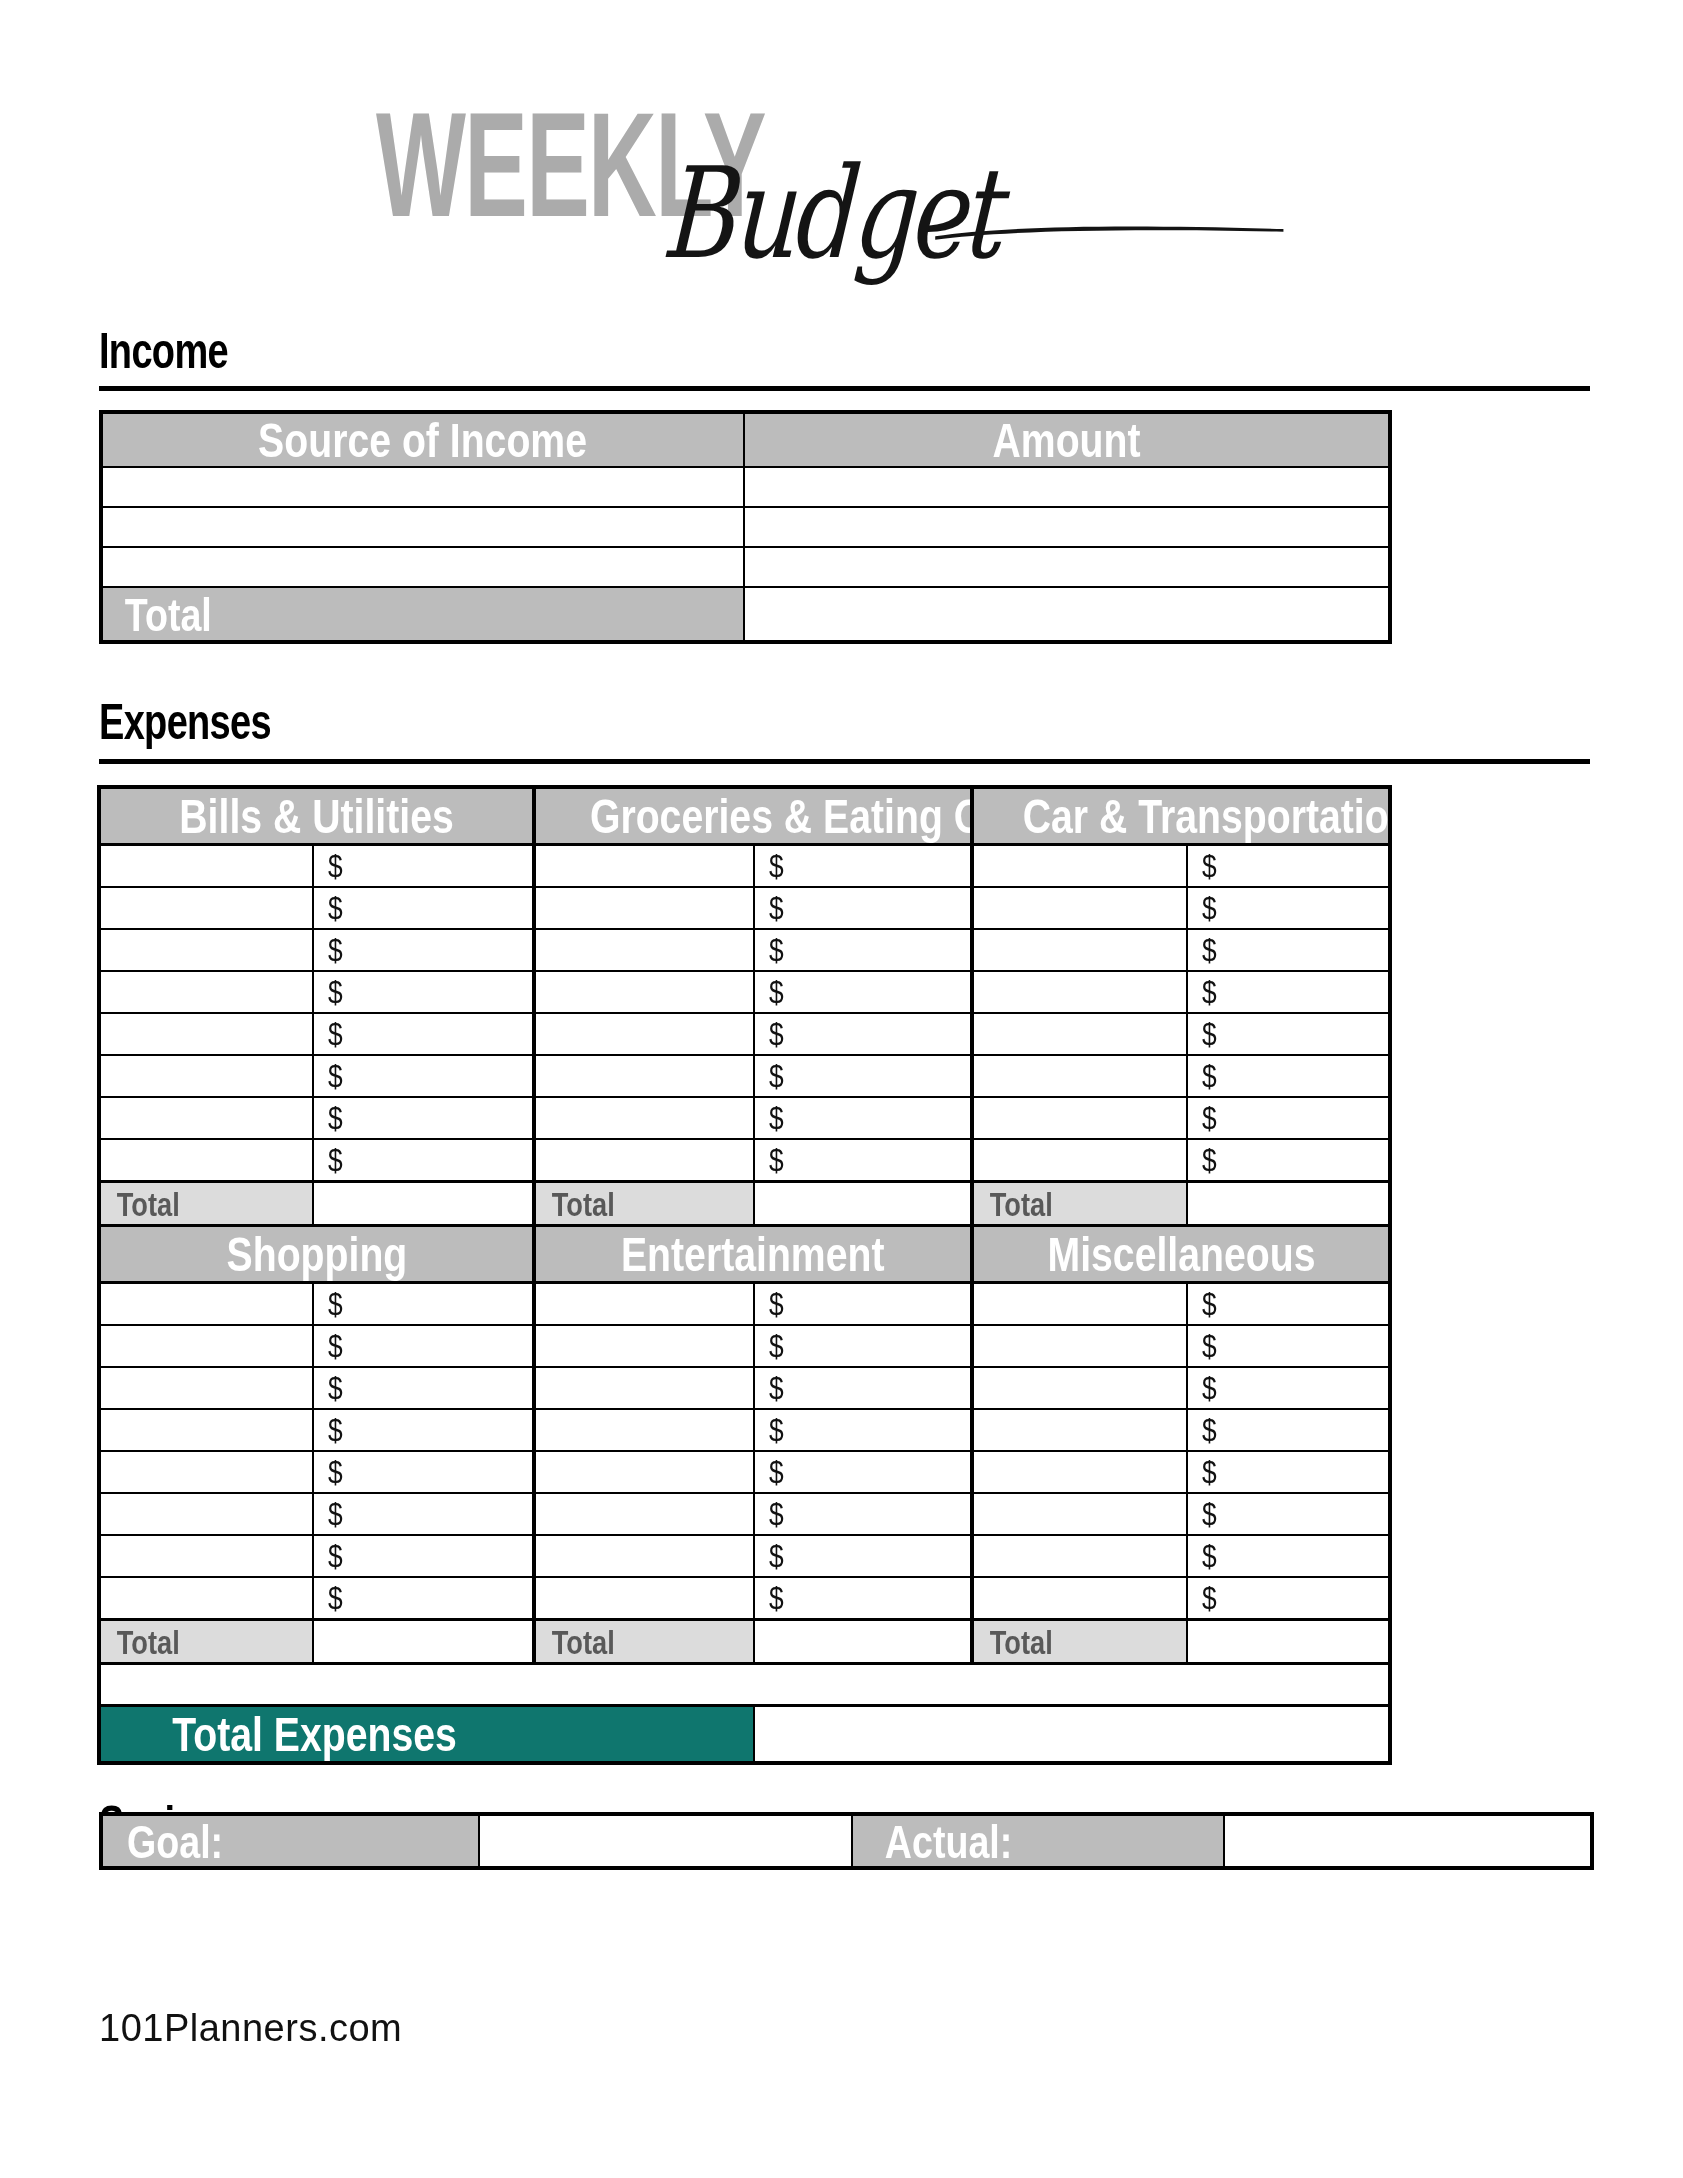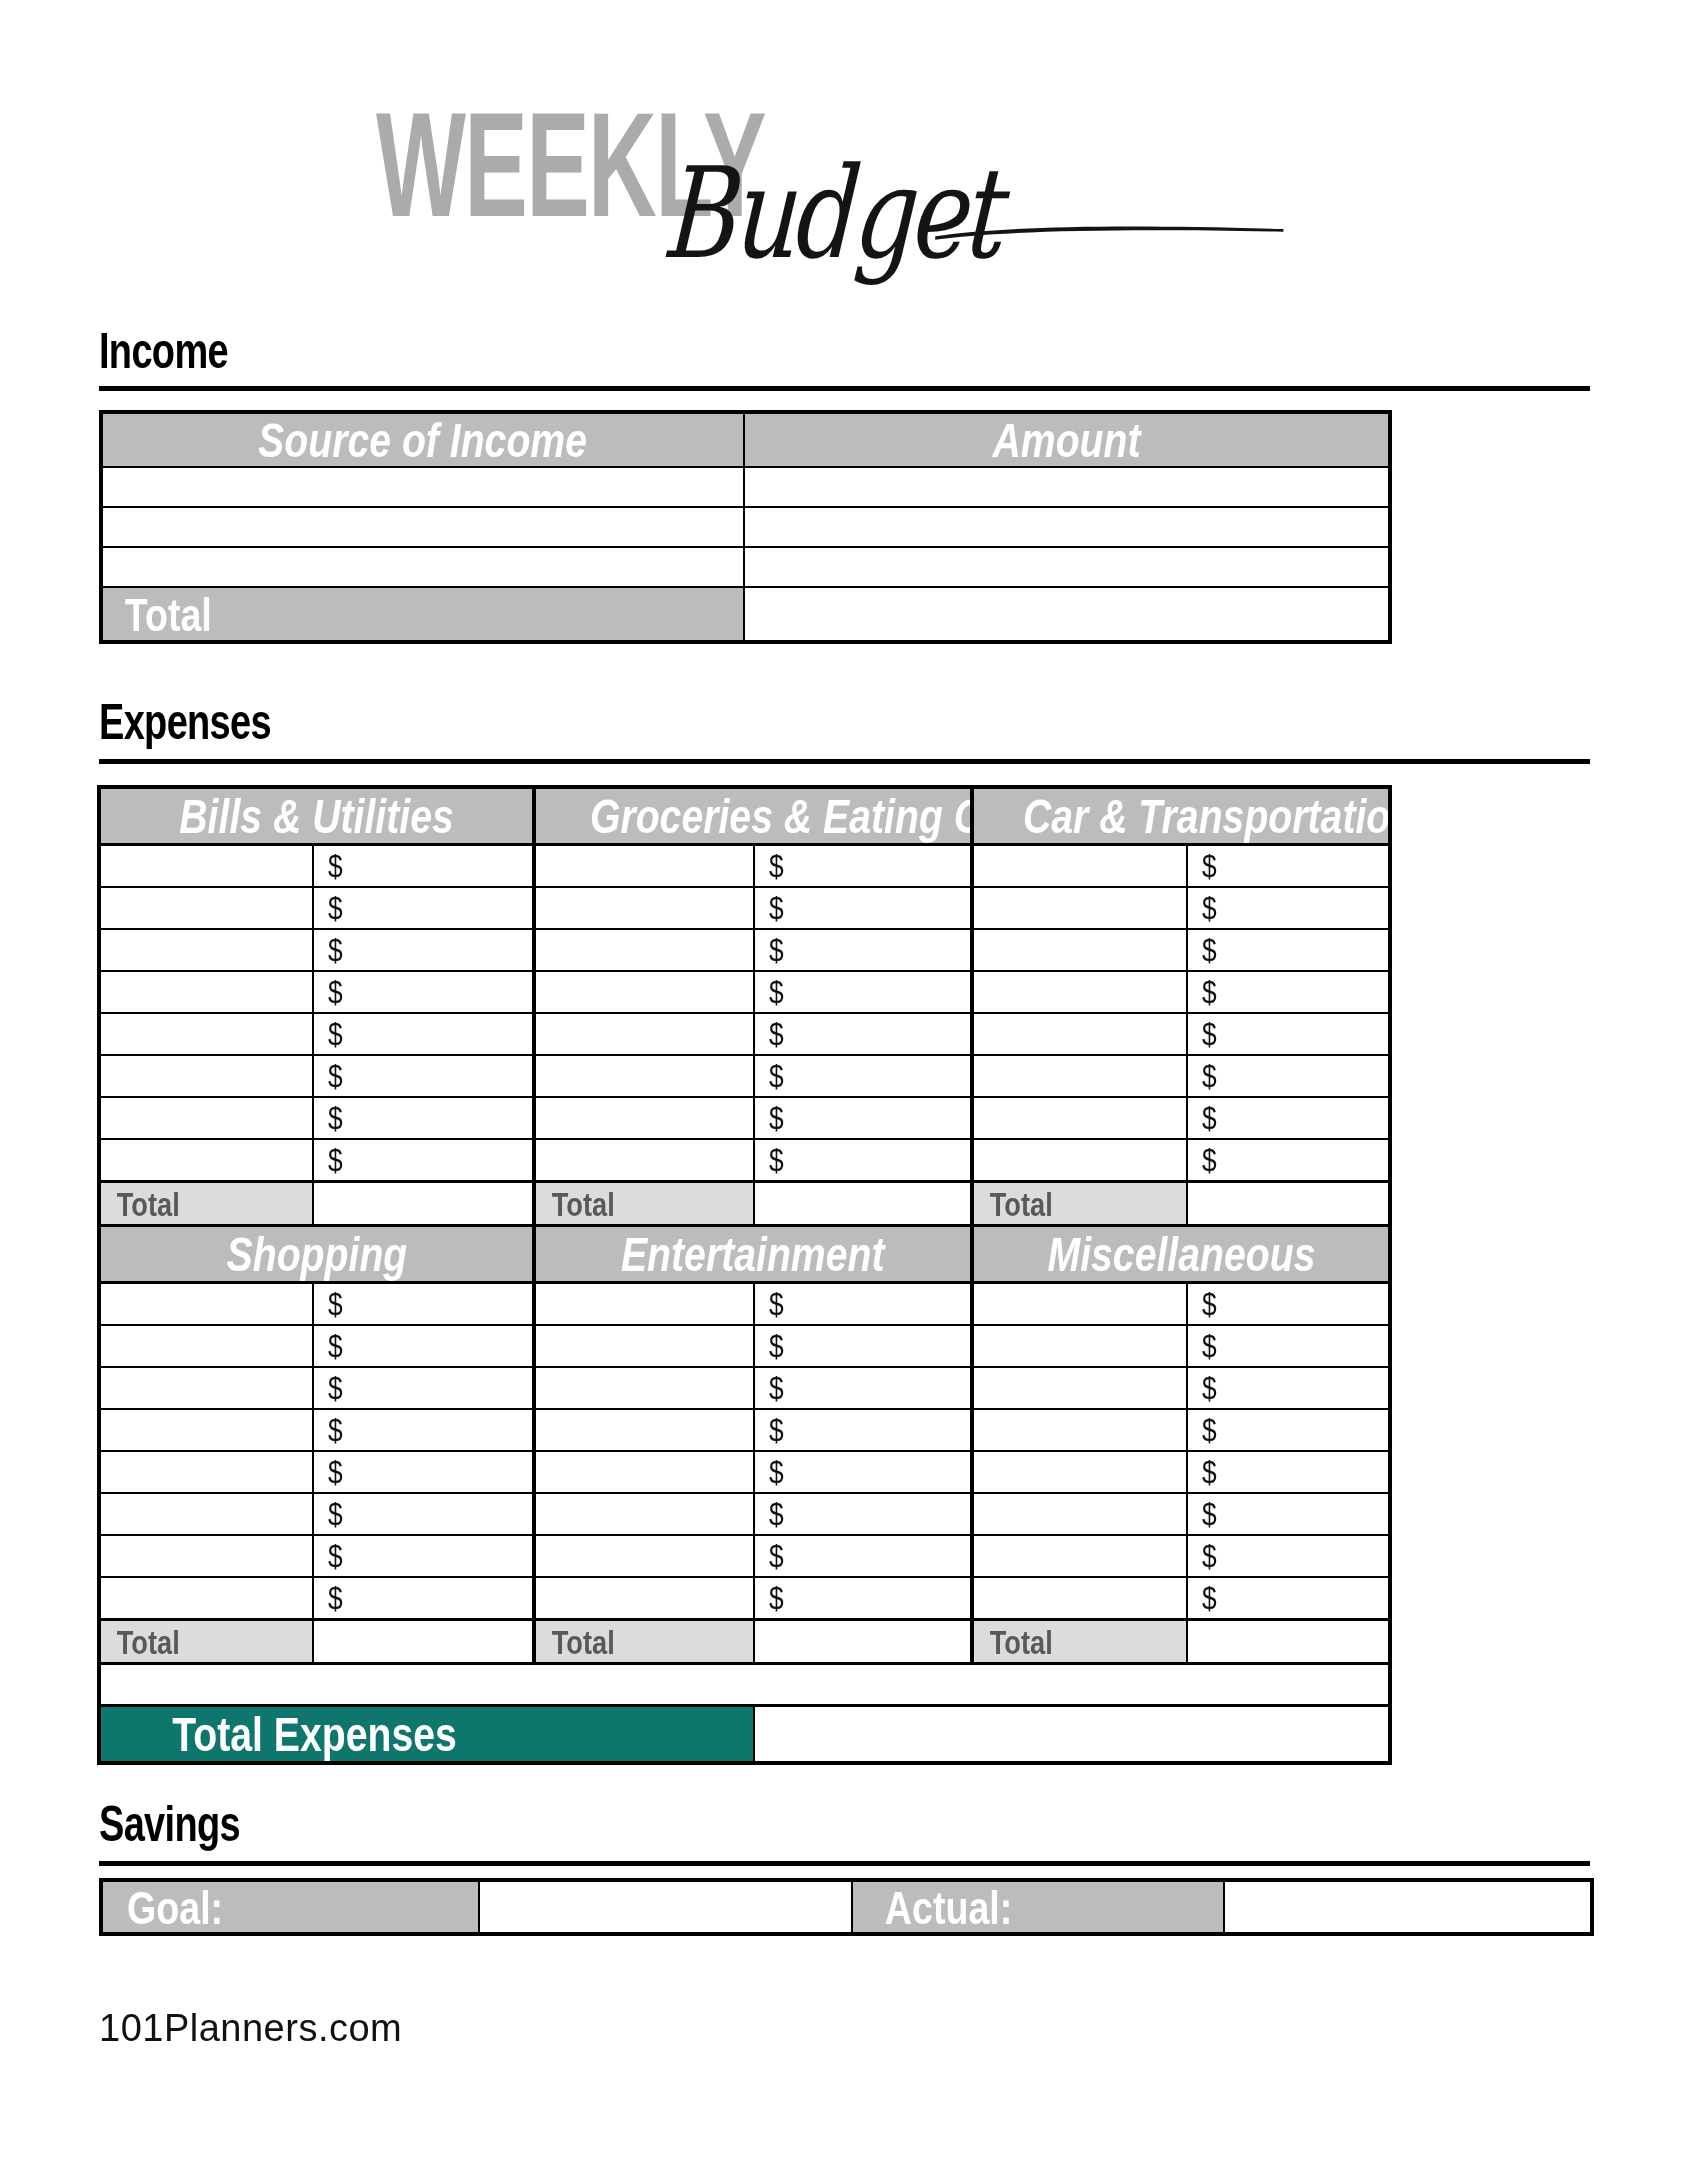--- a/index.html
+++ b/index.html
@@ -33,21 +33,21 @@
 
   .hdr-bg   { background:#bcbcbc; }
   .lt-bg    { background:#dcdcdc; }
   .dk-bg    { background:#0f766e; }
 
   .wh-cond, .gy-cond, .dollar { line-height:1; white-space:nowrap; }
   .wh-cond { color:#ffffff; font-weight:bold; font-size:49px; }
   .gy-cond { color:#595959; font-weight:bold; font-size:34px; }
   .c-mid  { display:inline-block; transform:scaleX(0.8);  transform-origin:center center; }
   .c-right{ display:inline-block; transform:scaleX(0.8);  transform-origin:right center; }
-  .tc { text-align:center; vertical-align:middle;font-style:italic; }
+  .tc { text-align:center; vertical-align:middle; }
   .tr {  vertical-align:middle; }
   .dollar { font-size:31px; color:#111; font-weight:400; }
   .dollar .c-left { display:inline-block; transform:scaleX(0.85); transform-origin:left center; }
 
   
   #income-table { left:99px; top:410px; width:1289px; }
   #income-table td.h  { height:52px; }
   #income-table td.r  { height:38px; background:#fff; }
   #income-table td.t  { height:52px; }
   #income-table td { border-width:2.7px; }
@@ -58,21 +58,21 @@
   #expenses-table td.grp-h { height:54px; border-top-width:3.6px; border-bottom-width:3.6px; }
   #expenses-table td.item  { height:40px; background:#fff; }
   #expenses-table td.gt    { height:41px; border-top-width:3.6px; border-bottom-width:3.6px; }
   #expenses-table td.blank { height:39px; background:#fff; border-bottom-width:3.6px; }
   #expenses-table td.texp  { height:54px; }
   #expenses-table td.thickL { border-left-width:4.5px; }
   #expenses-table .pad-r-big { padding-right:14.4px; }
   #expenses-table td.amt { padding-left:14.4px; vertical-align:middle; }
 
   
-  #savings-table { left:99px; top:1878px; width:1491px; }
+  #savings-table { left:99px; top:1812px; width:1491px; }
   #savings-table td { height:50px; }
   #savings-table .pad-r { padding-right:18px; }
 
   
   .footer { position:absolute; left:99px; top:2007px; font-size:38px; color:#111; letter-spacing:0.5px; }
 </style>
 </head>
 <body>
 
 <div class="page">

